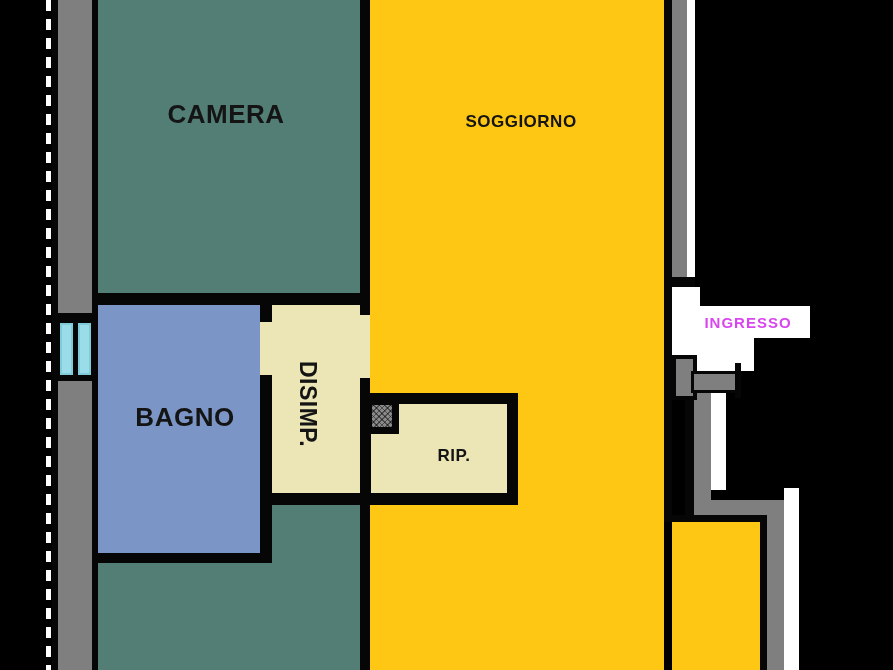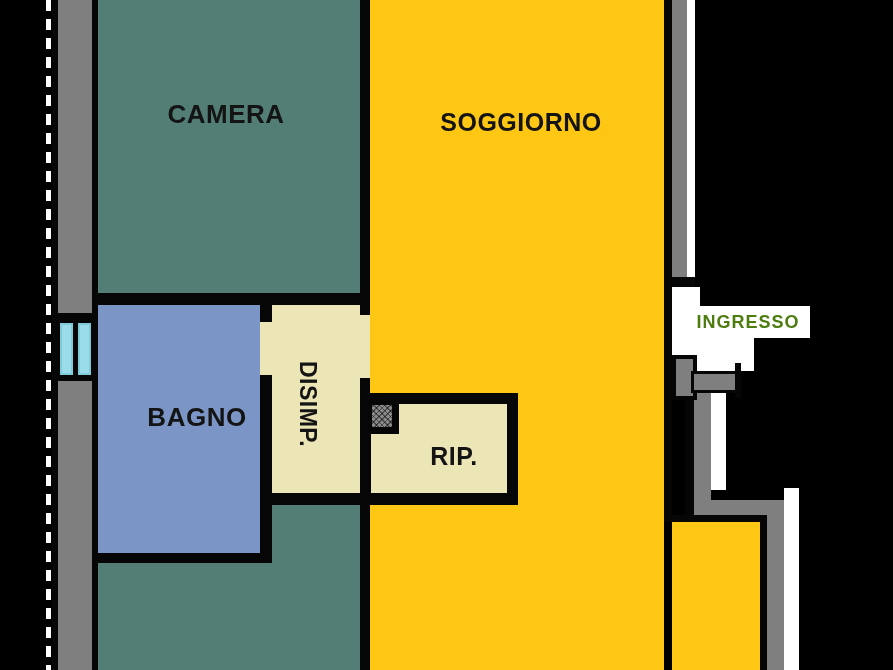--- a/index.html
+++ b/index.html
@@ -36,23 +36,23 @@
   .label{
     position:absolute;
     transform:translate(-50%,-50%);
     color:#141414;
     font-weight:bold;
     white-space:nowrap;
     letter-spacing:0.5px;
   }
   .label.rot{transform:translate(-50%,-50%) rotate(90deg);}
   .lbl-26{font-size:26px;}
-  .lbl-25{font-size:25px;}
+  .lbl-25{font-size:17px;}
   .lbl-23{font-size:23px;}
-  .lbl-18{font-size:18px;letter-spacing:1px;color:#4d7c0f;text-shadow:0 0 2px #fff;}
+  .lbl-18{font-size:15px;letter-spacing:1px;color:#d946ef;text-shadow:0 0 2px #fff;}
 </style>
 </head>
 <body>
 
 <div id="canvas">
 
   <div class="abs dashline" style="left:46px;top:0;height:670px;"></div>
   <div class="abs black" style="left:52px;top:0;width:46px;height:670px;"></div>
   <div class="abs gray" style="left:58px;top:0;width:34px;height:313px;"></div>
   <div class="abs gray" style="left:58px;top:381px;width:34px;height:289px;"></div>
@@ -102,18 +102,18 @@
   <div class="abs hatch" style="left:372px;top:405px;width:20px;height:22px;"></div>
 
   <div class="abs black" style="left:672px;top:355px;width:25px;height:45px;"></div>
   <div class="abs gray" style="left:676px;top:359px;width:17px;height:37px;"></div>
   <div class="abs black" style="left:691px;top:371px;width:49px;height:22px;"></div>
   <div class="abs gray" style="left:694px;top:374px;width:43px;height:16px;"></div>
   <div class="abs black" style="left:735px;top:363px;width:6px;height:35px;"></div>
 
   <div class="label lbl-26" style="left:226px;top:114px;">CAMERA</div>
   <div class="label lbl-25" style="left:521px;top:122px;">SOGGIORNO</div>
-  <div class="label lbl-26" style="left:197px;top:417px;">BAGNO</div>
+  <div class="label lbl-26" style="left:185px;top:417px;">BAGNO</div>
   <div class="label rot lbl-23" style="left:307px;top:404px;">DISIMP.</div>
   <div class="label lbl-25" style="left:454px;top:456px;">RIP.</div>
   <div class="label lbl-18" style="left:748px;top:322px;">INGRESSO</div>
 
 </div>
 
 </body></html>

